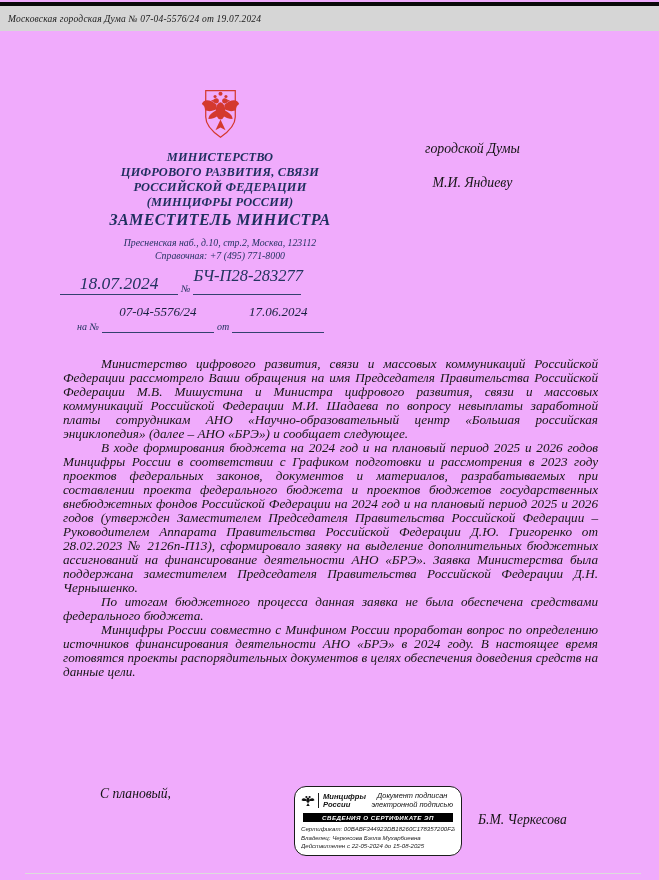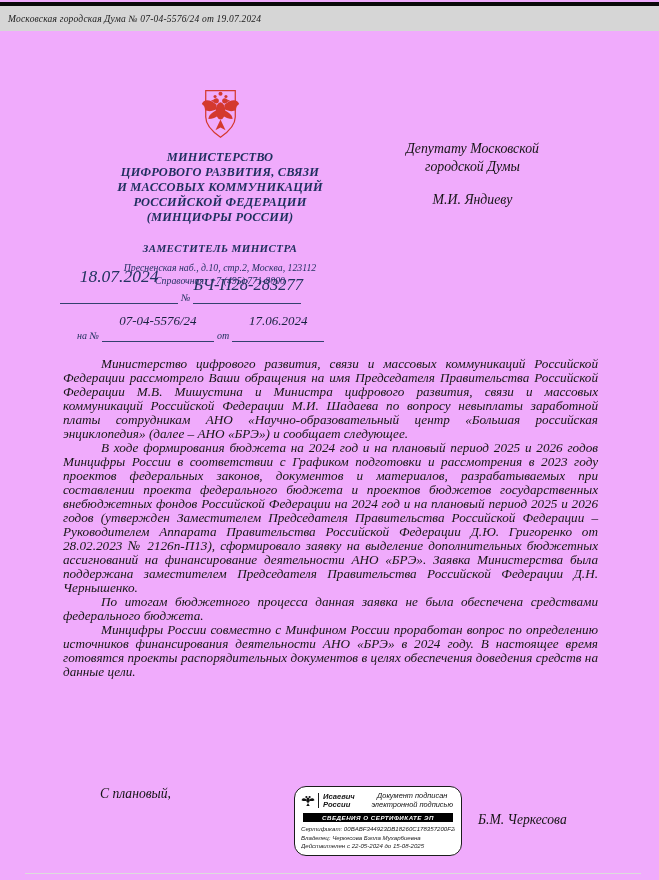--- a/index.html
+++ b/index.html
@@ -13,34 +13,34 @@
     position:absolute; top:2px; left:0; right:0; height:25px;
     background:#d6d6d6; border-top:4px solid #0a0a0a;
     display:flex; align-items:center;
   }
   .topbar span { font-size:9.5px; color:#1a1a1a; padding-left:8px; letter-spacing:0.2px; }
 
   
   .letterhead { position:absolute; left:95px; top:86px; width:250px; text-align:center; }
   .emblem { display:block; margin:0 auto 8px auto; }
   .ministry { color:#1e2f5e; font-weight:bold; font-size:12.4px; line-height:15px; letter-spacing:0.2px; }
-  .position-title { color:#1e2f5e; font-weight:bold; font-size:11px; margin-top:17px; letter-spacing:0.4px; }
+  .position-title { color:#1e2f5e; font-weight:bold; font-size:16px; margin-top:1px; letter-spacing:0.4px; }
   .addr { color:#1e2f5e; font-size:9.8px; line-height:13px; }
   .addr.first { margin-top:7px; }
 
   
   .recipient { position:absolute; left:375px; top:140px; width:195px; text-align:center;
                font-size:13.8px; line-height:17.5px; color:#141414; }
   .recipient-name { margin-top:16px; }
 
   
   .refblock { position:absolute; left:60px; top:266px; width:280px; color:#1e2f5e; }
   .ref-row { display:flex; align-items:flex-end; }
   .ref-cell { border-bottom:1px solid #33416e; text-align:center; white-space:nowrap; }
-  .ref-date   { width:118px; font-size:17.5px; padding-bottom:16px; color:#22335f; }
+  .ref-date   { width:118px; font-size:17.5px; padding-bottom:0; color:#22335f; }
   .ref-number { width:108px; font-size:16.5px; padding-bottom:8px; color:#22335f; }
   .ref-label  { font-size:10px; padding:0 3px 1px 3px; color:#22335f; }
   .ref-row2 { margin-top:9px; margin-left:14px; }
   .ref-small { font-size:13px; padding-bottom:12px; color:#16213f; }
   .ref-cell.w1 { width:112px; } .ref-cell.w2 { width:92px; }
 
   
   .salutation { position:absolute; left:63px; top:327px; width:535px; text-align:center;
                 font-size:13.6px; color:#141414; }
   .letter-body { position:absolute; left:63px; top:357px; width:535px;
@@ -95,31 +95,29 @@
         <path d="M25,24 C16,16 8,17 6,23 C9,25 10,27.5 10,30.5 C14,33.5 20,32.5 25,29.5 Z"></path>
         <path d="M35,24 C44,16 52,17 54,23 C51,25 50,27.5 50,30.5 C46,33.5 40,32.5 35,29.5 Z"></path>
         <path d="M24,31.5 C18,34.5 14.5,38.5 14.5,42.5 C19.5,42.5 24.5,40.5 27.5,37.5 Z"></path>
         <path d="M36,31.5 C42,34.5 45.5,38.5 45.5,42.5 C40.5,42.5 35.5,40.5 32.5,37.5 Z"></path>
         <path d="M30,43 L23.5,57 L30,53.5 L36.5,57 Z"></path>
       </g>
     </svg>
     <div class="ministry">
       <div>МИНИСТЕРСТВО</div>
       <div>ЦИФРОВОГО РАЗВИТИЯ, СВЯЗИ</div>
-      <div>И МАССОВЫХ КОММУНИКАЦИЙ</div>
       <div>РОССИЙСКОЙ ФЕДЕРАЦИИ</div>
       <div>(МИНЦИФРЫ РОССИИ)</div>
     </div>
     <div class="position-title">ЗАМЕСТИТЕЛЬ МИНИСТРА</div>
     <div class="addr first">Пресненская наб., д.10, стр.2,  Москва, 123112</div>
     <div class="addr">Справочная: +7 (495) 771-8000</div>
   </div>
 
   <div class="recipient">
-    <div>Депутату Московской</div>
     <div>городской Думы</div>
     <div class="recipient-name">М.И. Яндиеву</div>
   </div>
 
   <div class="refblock">
     <div class="ref-row">
       <div class="ref-cell ref-date">18.07.2024</div>
       <div class="ref-label">№</div>
       <div class="ref-cell ref-number">БЧ-П28-283277</div>
     </div>
@@ -148,21 +146,21 @@
           <circle cx="10" cy="5.5" r="2"></circle>
           <circle cx="16" cy="5.5" r="2"></circle>
           <ellipse cx="13" cy="11.5" rx="3.2" ry="5"></ellipse>
           <path d="M10,9.5 C5,6.5 2,7.5 1,11.5 C4,13.5 8,13.5 10,12.5 Z"></path>
           <path d="M16,9.5 C21,6.5 24,7.5 25,11.5 C22,13.5 18,13.5 16,12.5 Z"></path>
           <path d="M13,16.5 l-3.2,5.5 h6.4 z"></path>
         </g>
       </svg>
       <div class="stamp-vline"></div>
       <div class="stamp-org">
-        <div>Исаевич</div>
+        <div>Минцифры</div>
         <div>России</div>
       </div>
       <div class="stamp-signed">
         <div>Документ подписан</div>
         <div>электронной подписью</div>
       </div>
     </div>
     <div class="stamp-bar">СВЕДЕНИЯ О СЕРТИФИКАТЕ ЭП</div>
     <div class="stamp-info">Сертификат: 00BABF344923DB18260C178357200F28F6</div>
     <div class="stamp-info">Владелец: Черкесова Бэлла Мухарбиевна</div>

